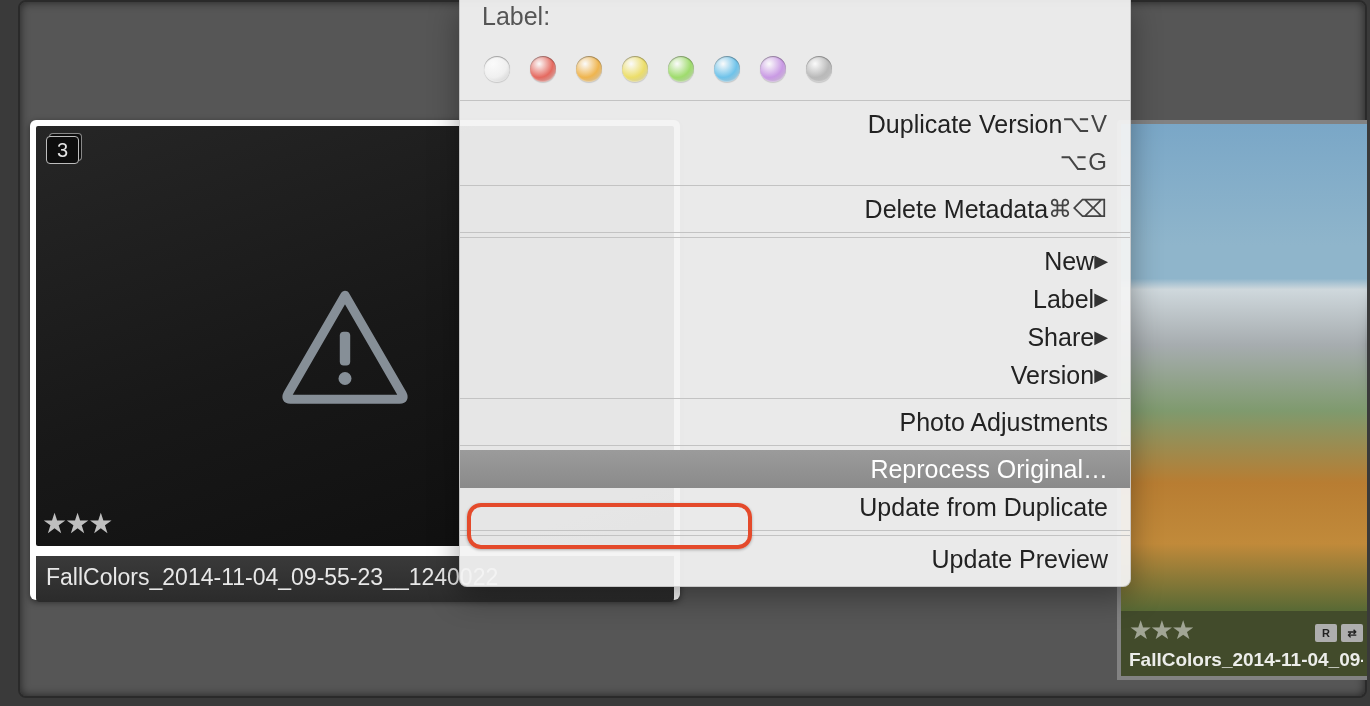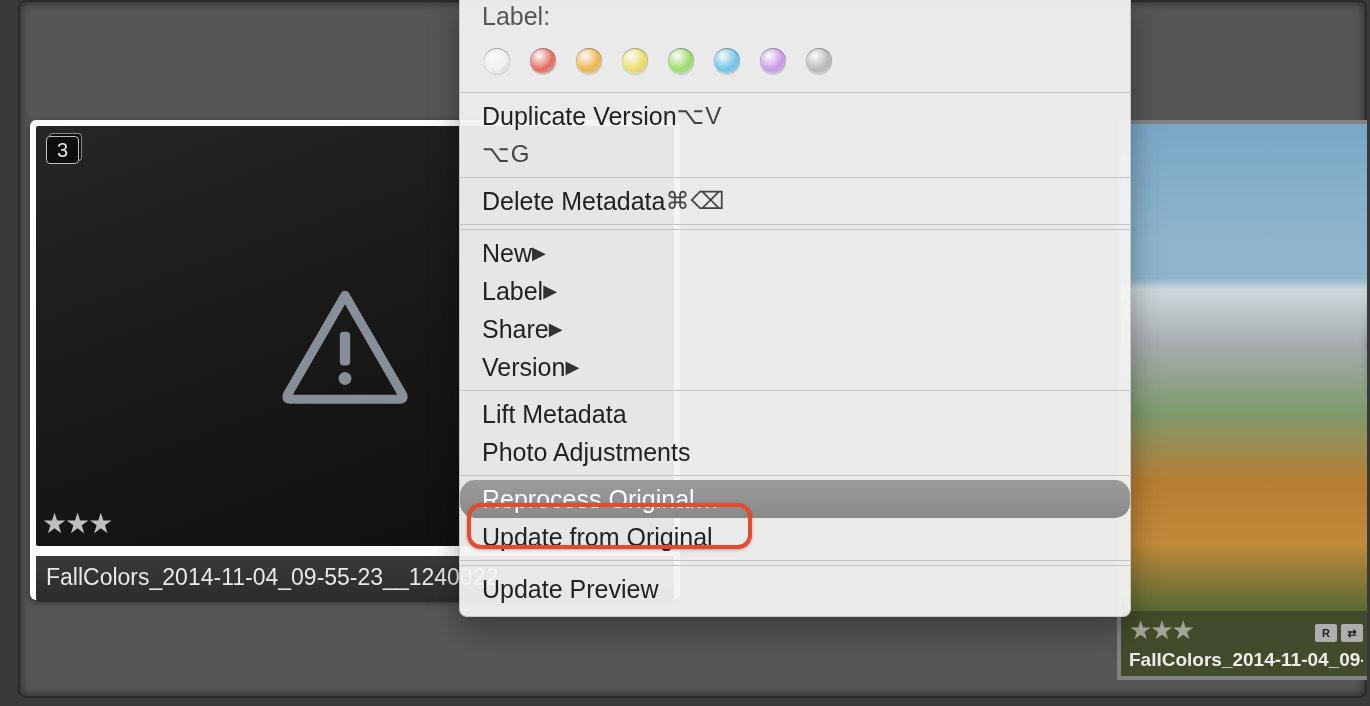--- a/index.html
+++ b/index.html
@@ -142,60 +142,59 @@
     font-size: 25px;
     color: #222;
     -webkit-font-smoothing: antialiased;
   }
   .menu .label-row {
     padding: 2px 22px 14px;
   }
   .menu .label-title {
     font-size: 25px;
     color: #555;
-    margin-bottom: 17px;
+    margin-bottom: 25px;
   }
   .menu .swatches {
     display: flex; gap: 20px; padding-left: 2px;
   }
   .swatch {
     width: 26px; height: 26px; border-radius: 50%;
     box-shadow: inset 0 1px 1px rgba(0,0,0,.35), inset 0 -1px 1px rgba(255,255,255,.3), 0 1px 1px rgba(0,0,0,.15);
     cursor: pointer;
   }
 
   .sep {
     height: 1px;
     background: #c3c3c3;
     margin: 4px 0;
   }
 
   .item {
     display: flex;
     align-items: center;
-    justify-content: flex-start;
+    justify-content: flex-end;
     padding: 2px 22px;
     line-height: 34px;
     cursor: default;
     position: relative;
   }
   .item .shortcut {
     color: #444;
     font-size: 24px;
     font-family: "Helvetica Neue", Arial, sans-serif;
     letter-spacing: 1px;
   }
   .item .submenu-arrow {
     color: #333;
     font-size: 18px;
   }
   .item.highlight {
     background: linear-gradient(#9b9b9b, #8a8a8a);
     color: #fff;
-    border-radius: 15px;
   }
 
   .ring {
     position: absolute;
     left: 467px; top: 503px;
     width: 285px; height: 46px;
     border: 4px solid #e44a2b;
     border-radius: 14px;
     pointer-events: none;
     box-shadow: 0 1px 3px rgba(0,0,0,.3);
@@ -271,31 +270,28 @@
     <div class="item">
       <span>Share</span>
       <span class="submenu-arrow">▶</span>
     </div>
     <div class="item">
       <span>Version</span>
       <span class="submenu-arrow">▶</span>
     </div>
     <div class="sep"></div>
     <div class="item">
-      <span>Lift Metadata</span>
-    </div>
-    <div class="item">
       <span>Photo Adjustments</span>
     </div>
     <div class="sep"></div>
     <div class="item highlight">
       <span>Reprocess Original…</span>
     </div>
     <div class="item">
-      <span>Update from Original</span>
+      <span>Update from Duplicate</span>
     </div>
     <div class="sep"></div>
     <div class="sep"></div>
     <div class="item">
       <span>Update Preview</span>
     </div>
   </div>
 
 <div class="ring"></div>
 

